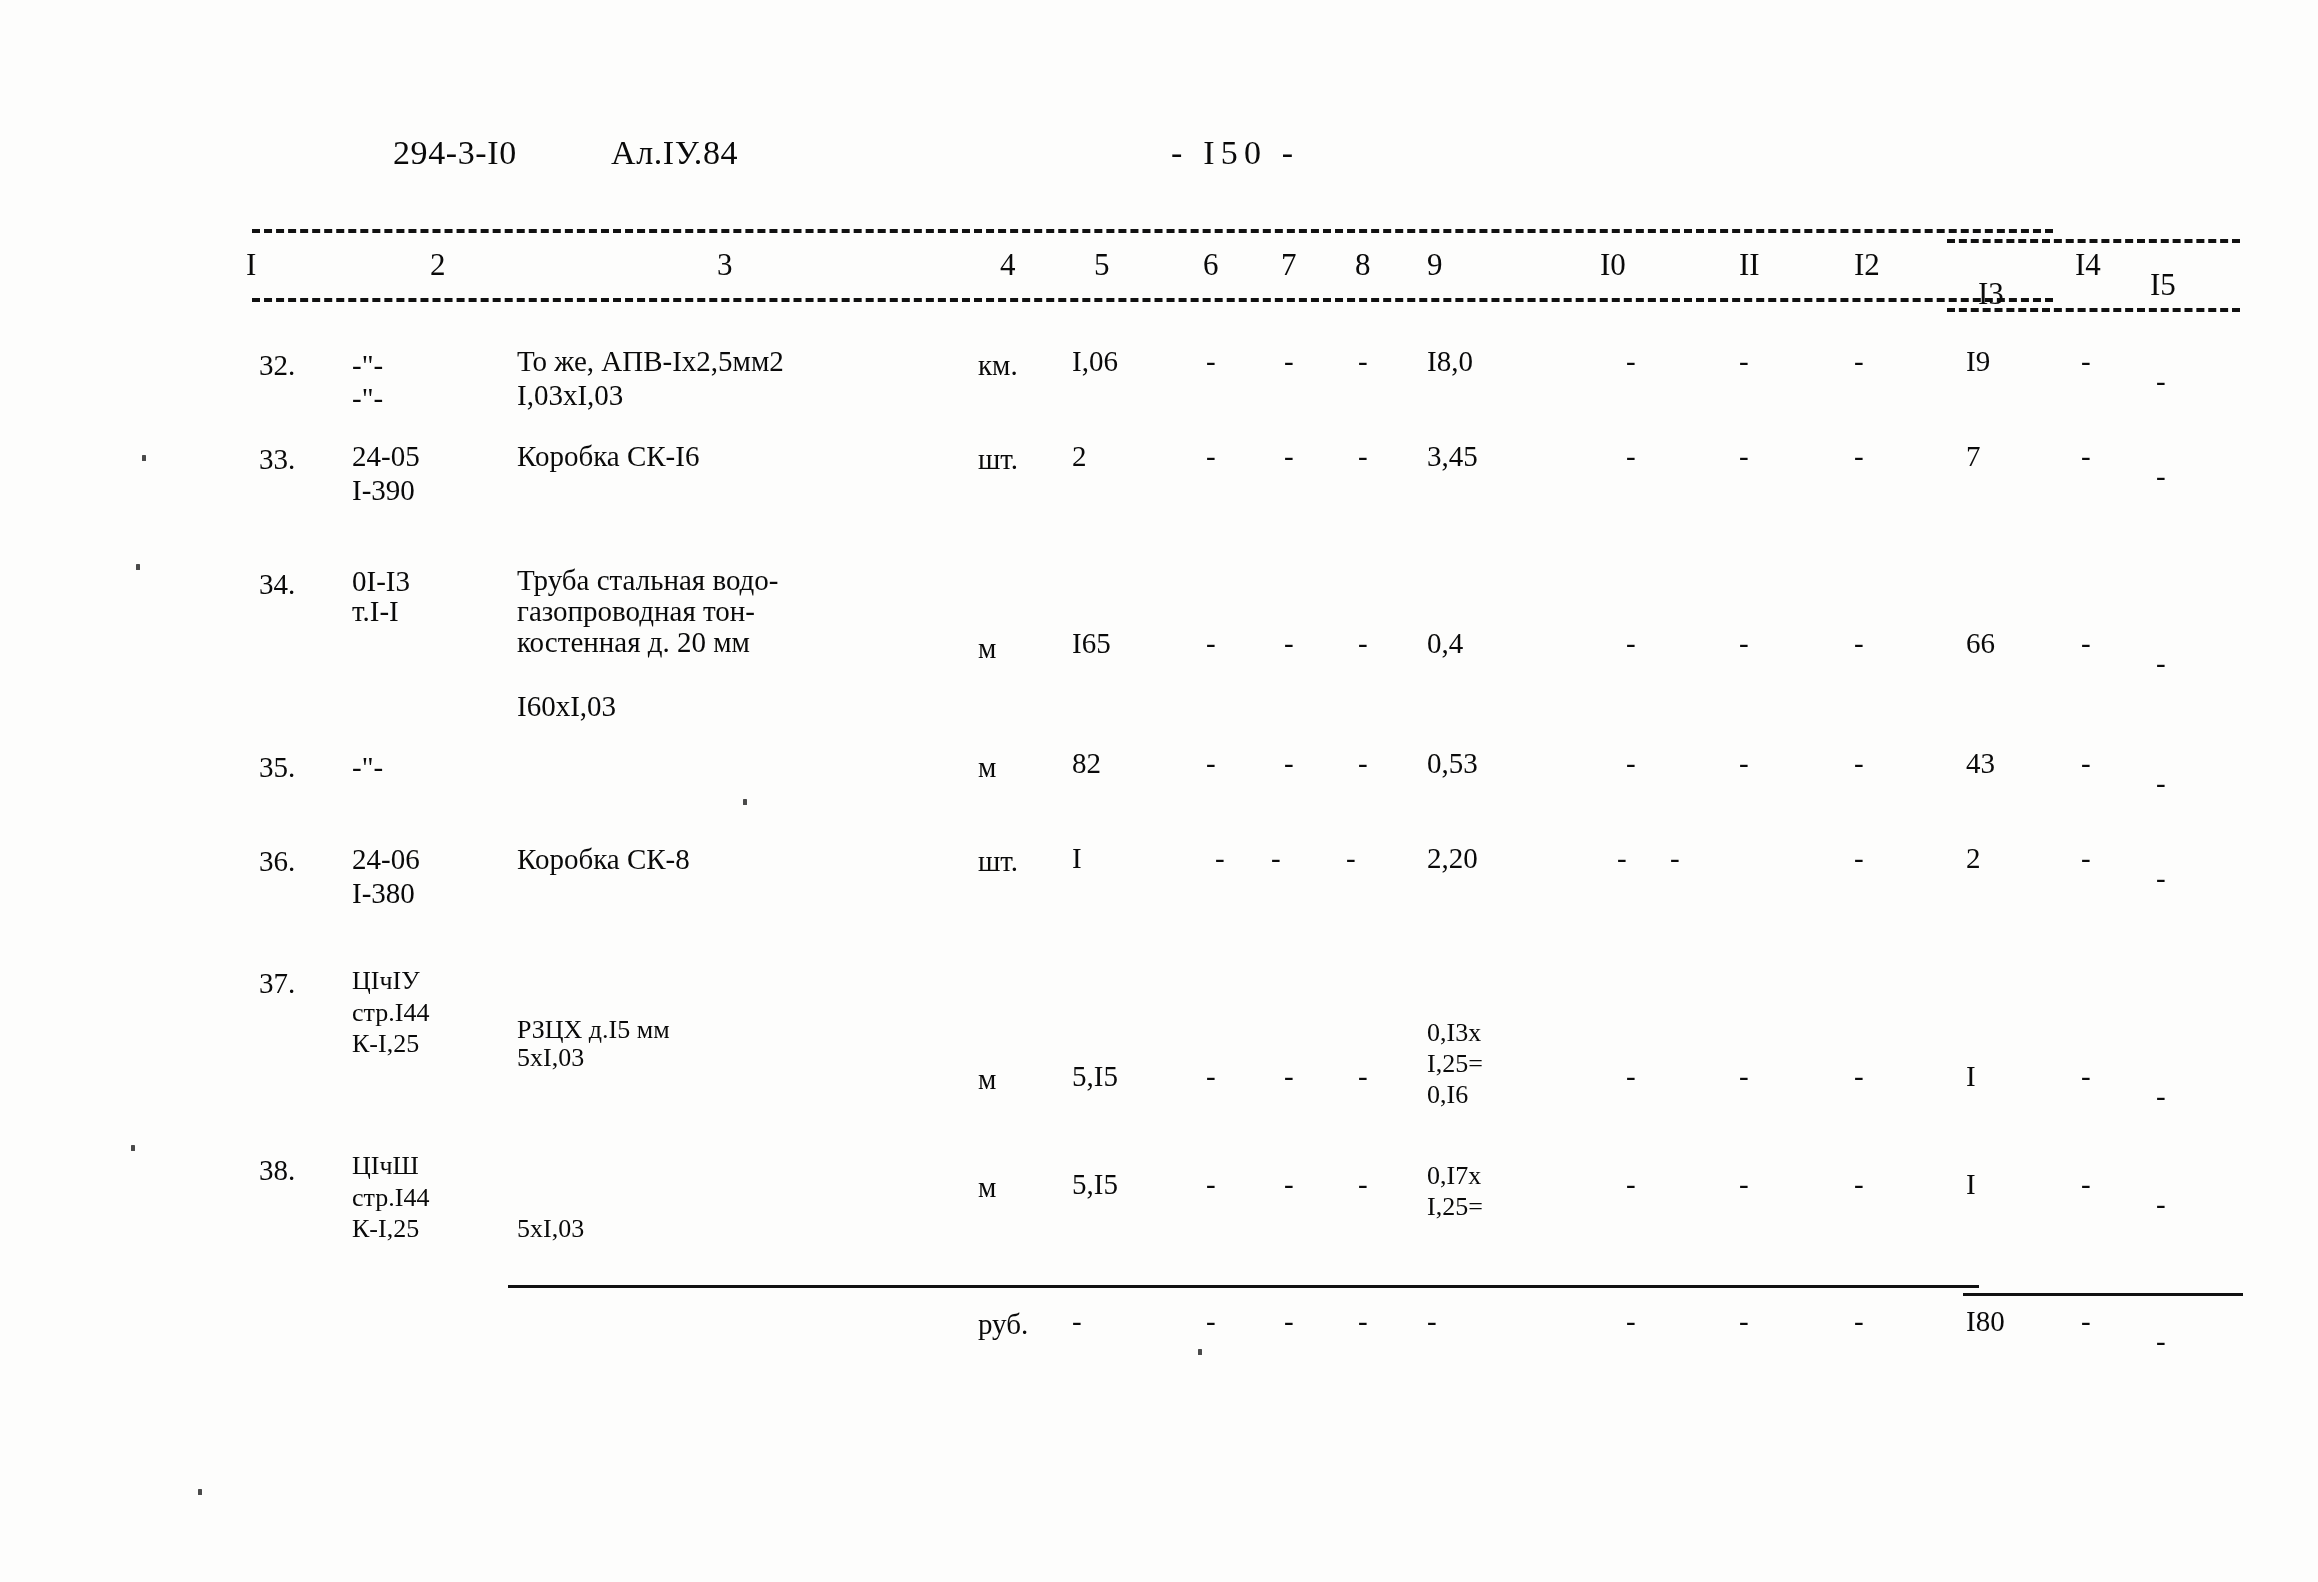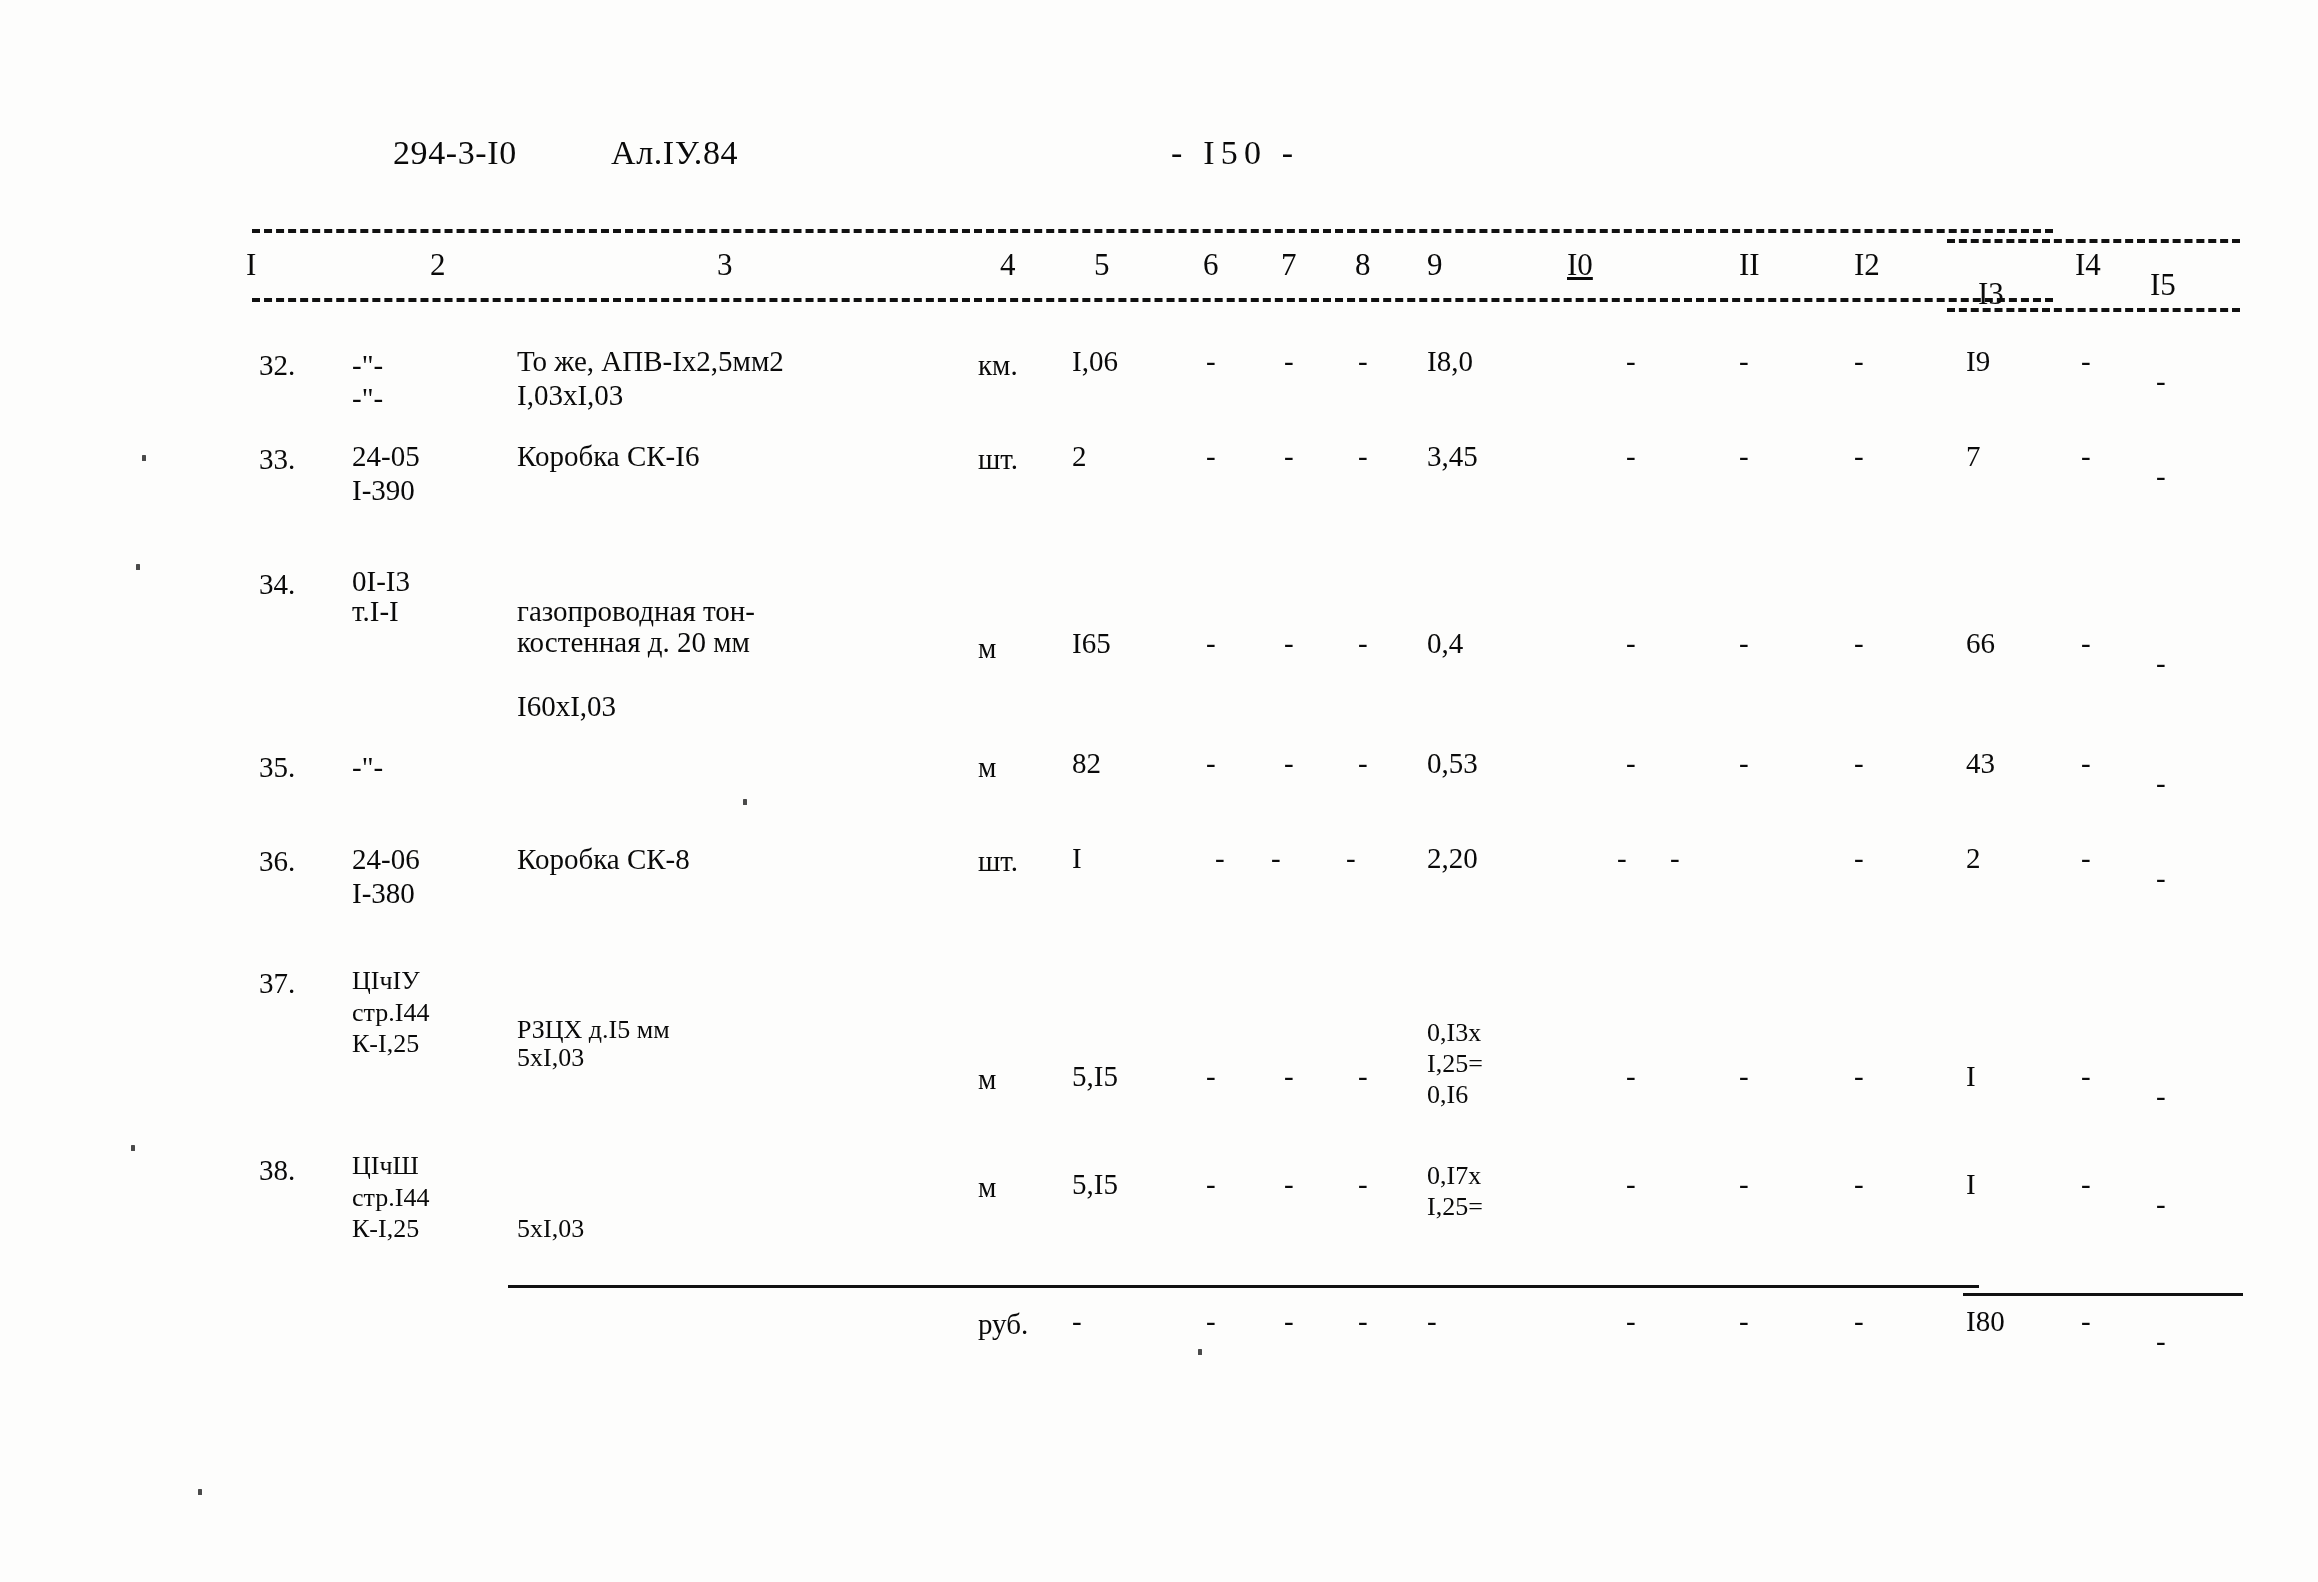--- a/index.html
+++ b/index.html
@@ -114,21 +114,21 @@
   
   .hdr.c1  { left: 246px; }
   .hdr.c2  { left: 430px; }
   .hdr.c3  { left: 717px; }
   .hdr.c4  { left: 1000px; }
   .hdr.c5  { left: 1094px; }
   .hdr.c6  { left: 1203px; }
   .hdr.c7  { left: 1281px; }
   .hdr.c8  { left: 1355px; }
   .hdr.c9  { left: 1427px; }
-  .hdr.c10 { left: 1567px; text-decoration: underline; }
+  .hdr.c10 { left: 1600px; }
   .hdr.c11 { left: 1739px; }
   .hdr.c12 { left: 1854px; }
   .hdr.c13 { left: 1978px; margin-top: 29px; }
   .hdr.c14 { left: 2075px; }
   .hdr.c15 { left: 2150px; }
 
   .sub { font-size: 26px; line-height: 31px; }
 
   
   .speck {
@@ -208,20 +208,21 @@
     <div class="cell c10" style="top:439px">-</div>
     <div class="cell c11" style="top:439px">-</div>
     <div class="cell c12" style="top:439px">-</div>
     <div class="cell c13" style="top:439px">7</div>
     <div class="cell c14" style="top:439px">-</div>
     <div class="cell c15" style="top:439px">-</div>
 
     <div class="cell c1" style="top:567px">34.</div>
     <div class="cell c2" style="top:564px">0I-I3</div>
     <div class="cell c2" style="top:594px">т.I-I</div>
+    <div class="cell c3" style="top:563px">Труба стальная водо-</div>
     <div class="cell c3" style="top:594px">газопроводная тон-</div>
     <div class="cell c3" style="top:625px">костенная д. 20 мм</div>
     <div class="cell c3" style="top:689px">I60xI,03</div>
     <div class="cell c4" style="top:631px">м</div>
     <div class="cell c5" style="top:626px">I65</div>
     <div class="cell c6" style="top:626px">-</div>
     <div class="cell c7" style="top:626px">-</div>
     <div class="cell c8" style="top:626px">-</div>
     <div class="cell c9" style="top:626px">0,4</div>
     <div class="cell c10" style="top:626px">-</div>

